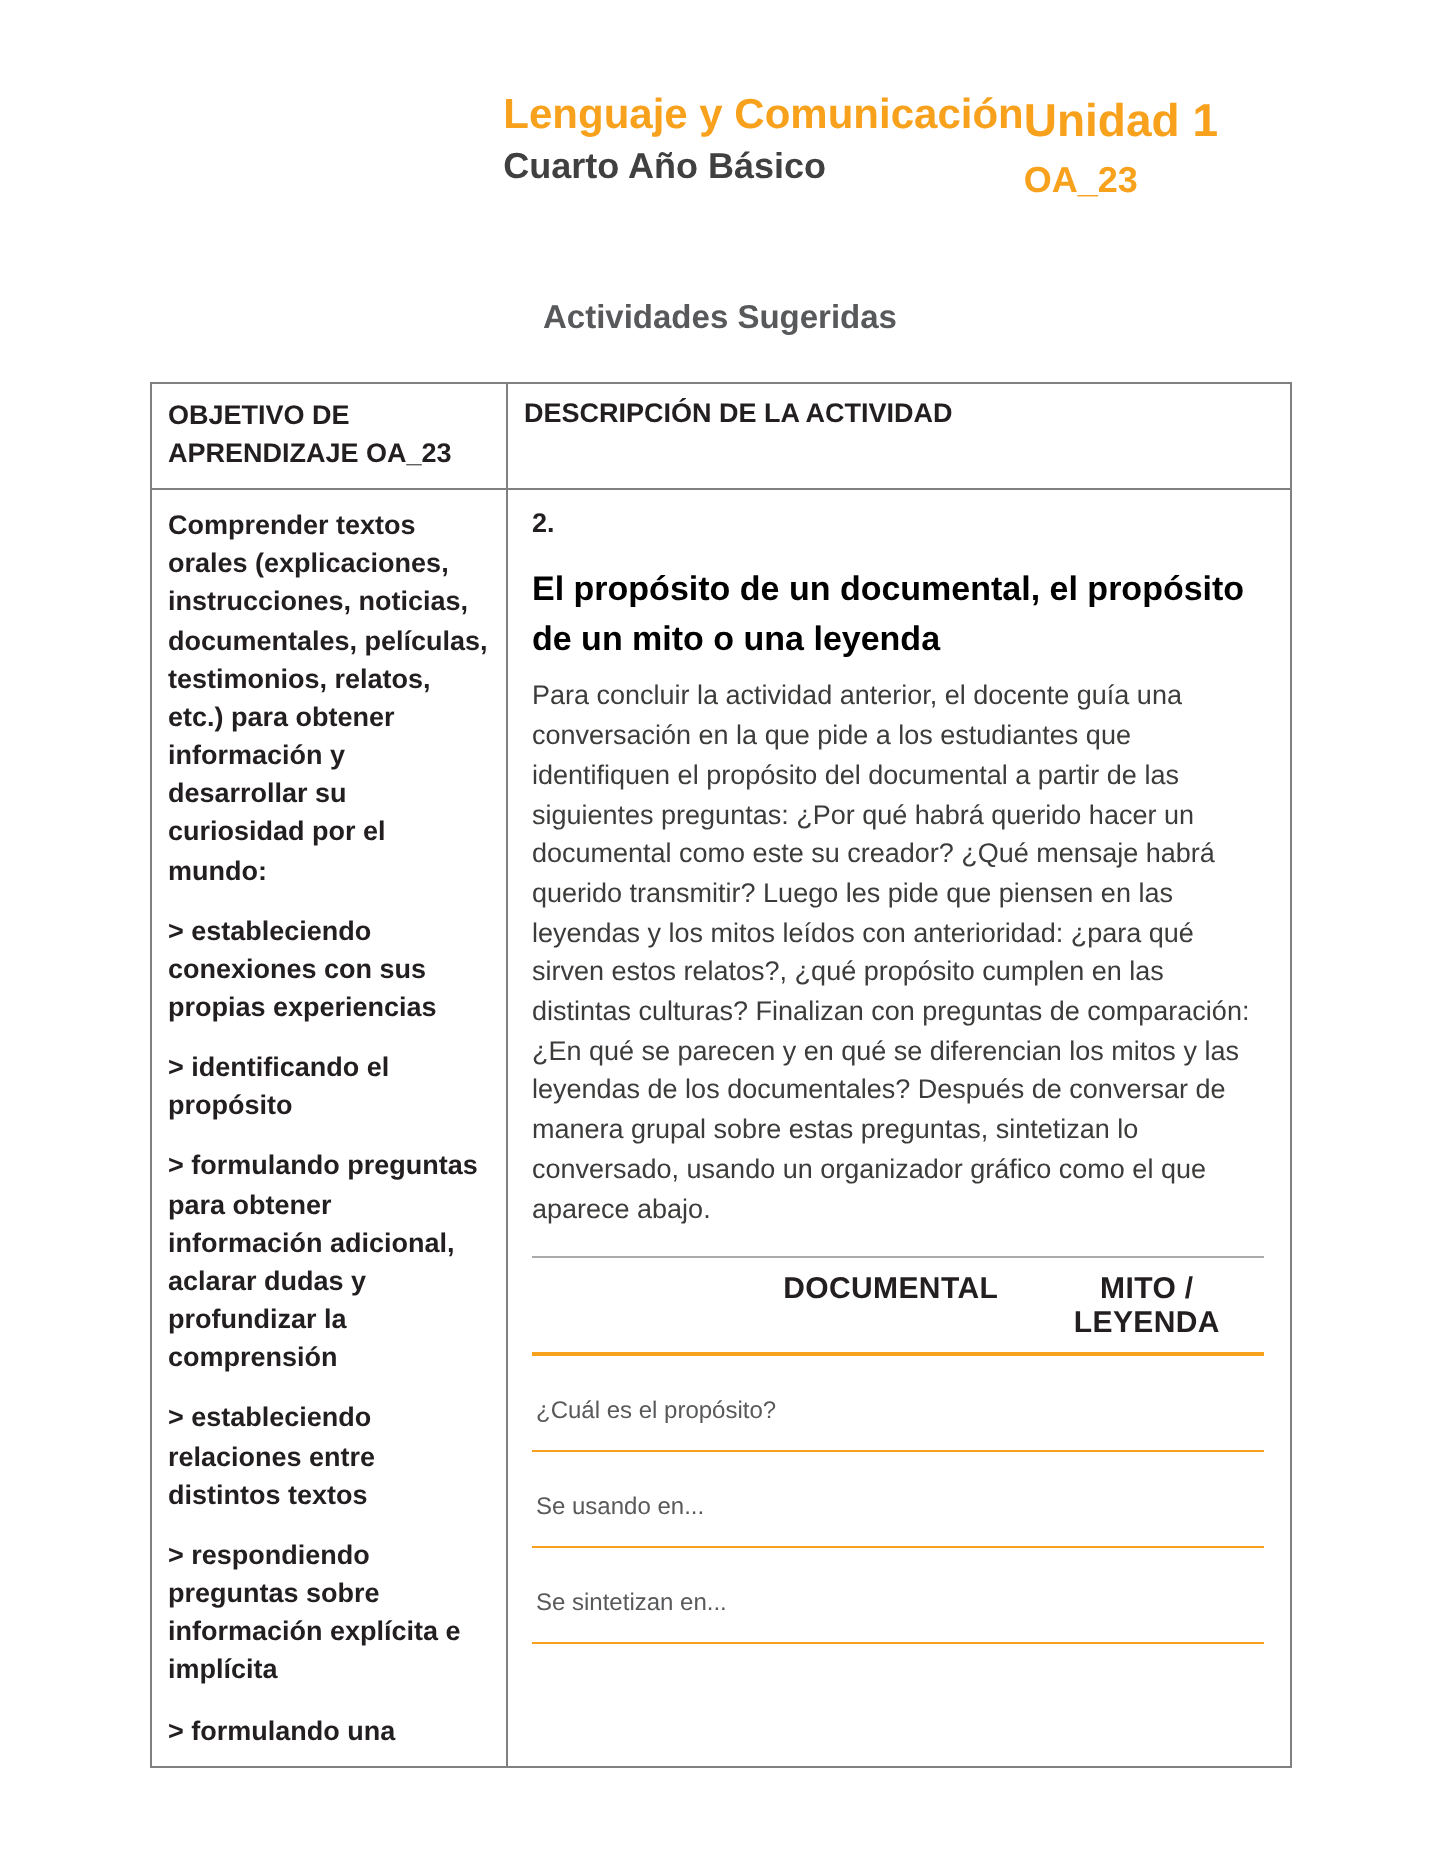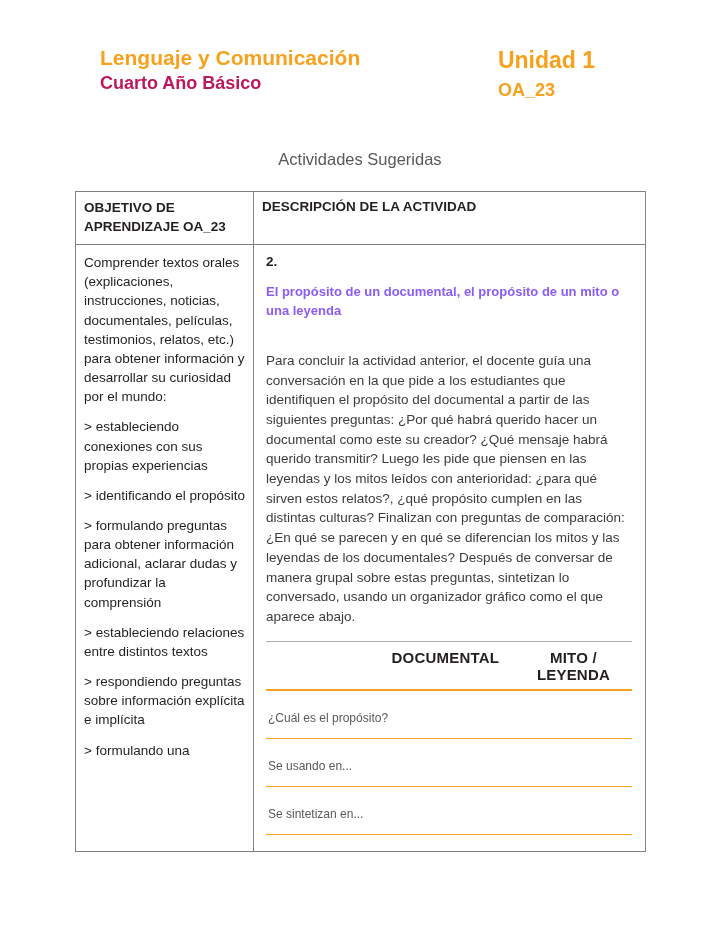--- a/index.html
+++ b/index.html
@@ -18,50 +18,49 @@
     overflow:hidden;
   }
   .page{
     width:720px;height:932px;
     background:#fff;
     padding:44px 75px 0 75px;
   }
   
   .doc-header{
     display:flex;
-    justify-content:space-between;
+    justify-content:flex-end;
     margin-left:25px;
-    margin-right:50px;
-    gap:43px;
+    margin-right:36px;
   }
   .subject{
     color:var(--accent-orange);
     font-weight:bold;
     font-size:21px;
     line-height:1.3;
   }
   .grade{
     font-weight:bold;
     font-size:18px;
     line-height:1.35;
-    color:#be185d;
+    color:#404040;
   }
   .unit,.oa{
     color:var(--accent-orange);
     font-weight:bold;
     font-size:18px;
     line-height:1.5;
   }
   .unit{font-size:23px;line-height:1.45;}
   
   .page-title{
     text-align:center;
     color:var(--title-gray);
     font-size:16.5px;
-    font-weight:normal;
+    font-weight:bold;
     margin-top:46px;
   }
   
   table.main{
     margin-top:22px;
     width:570px;
     border-collapse:collapse;
     table-layout:fixed;
   }
   table.main th, table.main td{
@@ -82,42 +81,42 @@
     text-align:center;
     padding:7px 8px;
     vertical-align:top;
   }
   td.obj-cell{
     padding:8px 8px 8px 8px;
     height:607px;
     overflow:hidden;
   }
   .obj-text{
-    font-weight:normal;
+    font-weight:bold;
     font-size:13.5px;
     line-height:1.42;
   }
   .obj-text .para{margin-bottom:11px;}
   .obj-text .para:last-child{margin-bottom:0;}
   td.desc-cell{
     padding:9px 13px 9px 12px;
     color:var(--text-dark);
   }
   .act-number{
     font-weight:bold;
     font-size:13.5px;
     margin-bottom:14px;
     color:#231F20;
   }
   .act-title{
     font-weight:bold;
-    font-size:13px;
+    font-size:17px;
     line-height:1.45;
-    margin-bottom:30px;
-    color:#8b5cf6;
+    margin-bottom:6px;
+    color:#000000;
   }
   .act-body{
     font-size:13.5px;
     line-height:1.46;
     margin-bottom:14px;
   }
   
   .organizer{
     width:100%;
     margin-top:4px;

